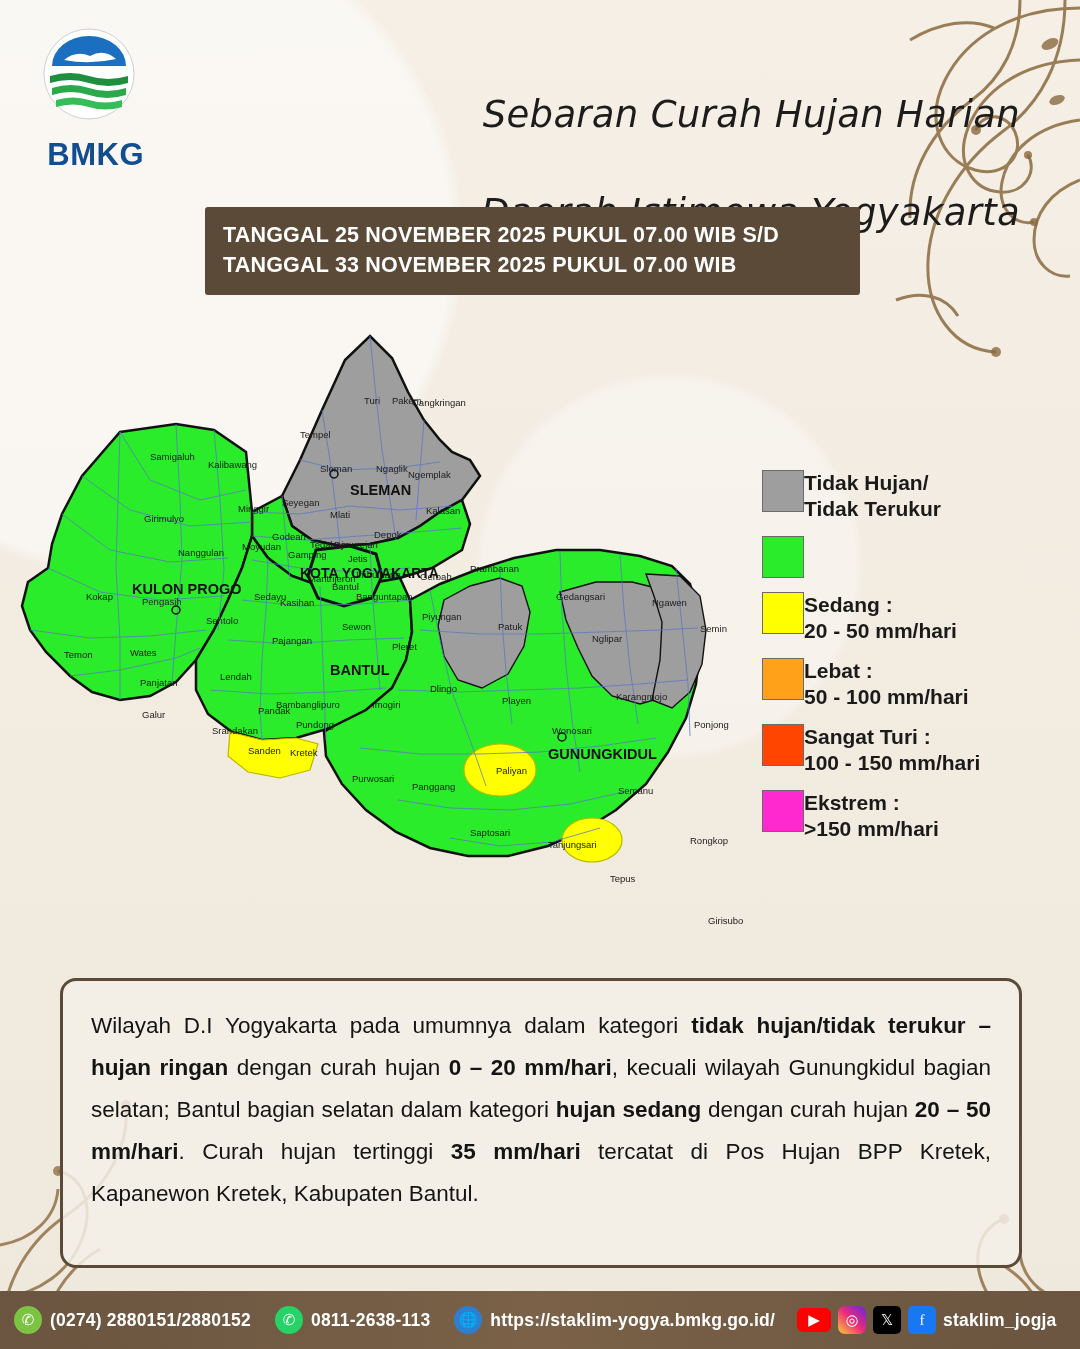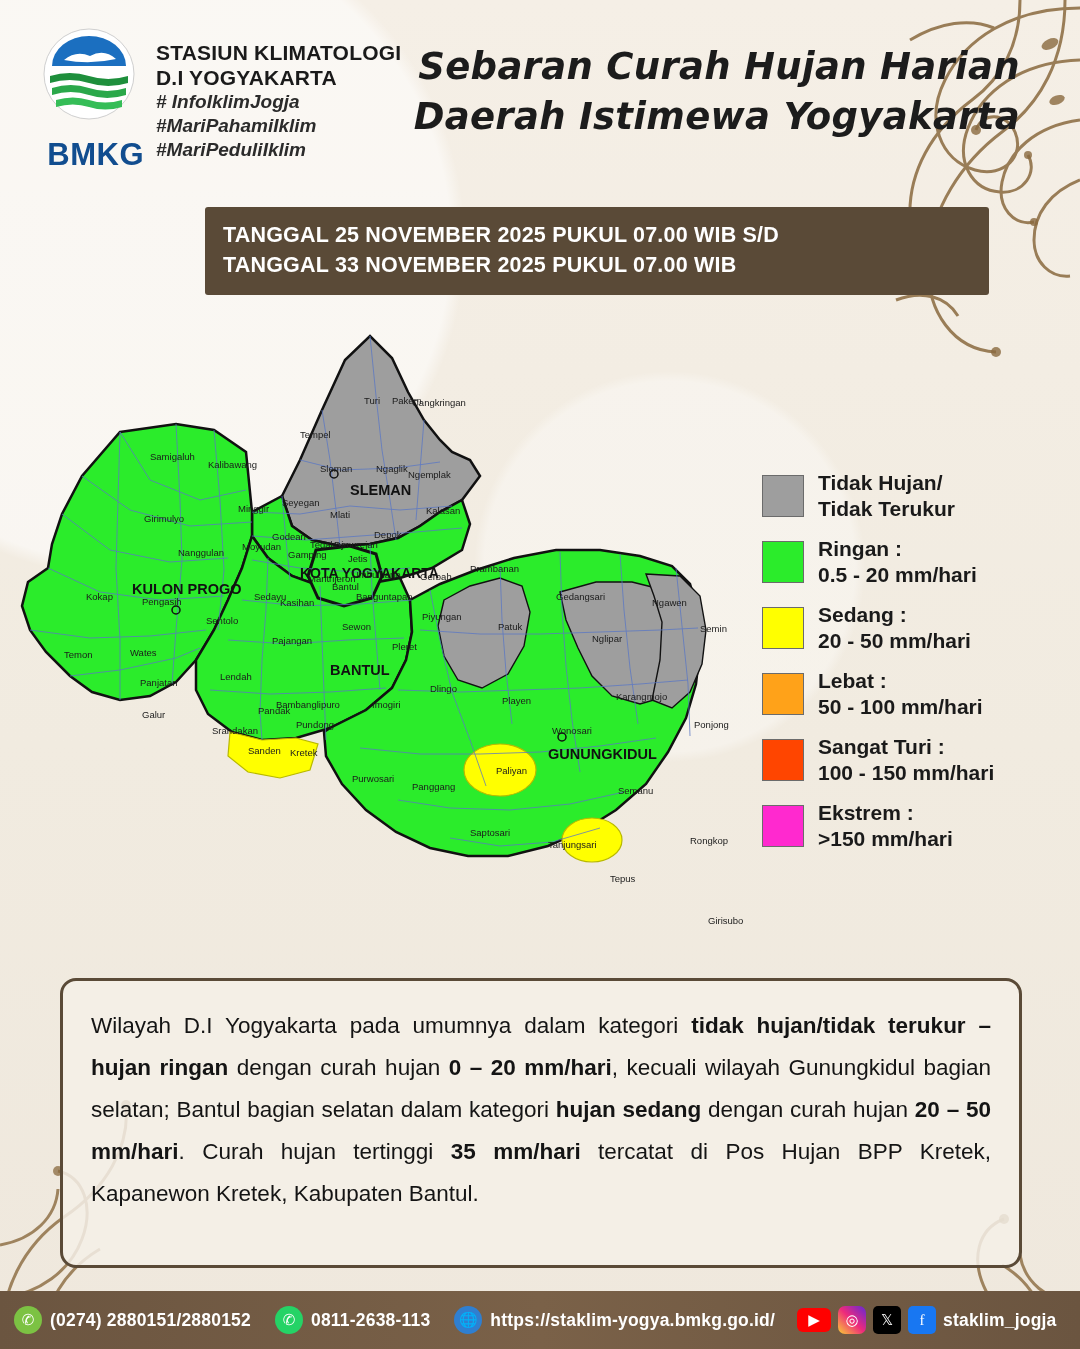--- a/index.html
+++ b/index.html
@@ -44,47 +44,48 @@
     font-weight: bold; font-style: italic; font-size: 19px;
     color: #2b2b2b; line-height: 24px;
   }
 
   .title-wrap {
     position: absolute; right: 60px; top: 42px; text-align: right;
     width: 620px;
   }
   .title-wrap .t1, .title-wrap .t2 {
     font-family: "DejaVu Sans", sans-serif;
-    font-weight: bold; font-style: italic;
+    font-weight: normal; font-style: italic;
     font-size: 37px; color: #1c1c1c; line-height: 50px;
     letter-spacing: 0.3px;
+    margin-top: 48px;
   }
 
   .date-banner {
     position: absolute; left: 205px; top: 207px;
-    width: 784px; padding: 13px 18px 15px 18px;
+    width: 655px; padding: 13px 18px 15px 18px;
     background: #5a4a37; border-radius: 3px;
   }
   .date-banner div {
     color: #fff; font-weight: bold; font-size: 21.5px; line-height: 30px;
     letter-spacing: 0.2px;
   }
 
   
   .map-area { position: absolute; left: 0; top: 300px; width: 780px; height: 670px; }
   .map-area svg { width: 100%; height: 100%; }
   .city-label {
     font-family: "Liberation Sans", sans-serif;
     font-weight: bold; fill: #111;
   }
   .kap-label { font-size: 9.5px; fill: #1b1b1b; font-family: "Liberation Sans", sans-serif; }
 
   
   .legend { position: absolute; right: 28px; top: 470px; width: 290px; }
-  .legend-row { display: flex; align-items: center; gap: 14px; margin-bottom: 14px; }
+  .legend-row { display: flex; align-items: flex-start; margin-bottom: 14px; }
   .legend-swatch { width: 42px; height: 42px; border: 1px solid #6b6b6b; flex: 0 0 auto; }
   .legend-text { font-size: 21px; font-weight: bold; color: #1a1a1a; line-height: 26px; }
 
   
   .narrative {
     position: absolute; left: 60px; top: 978px; width: 962px; height: 290px;
     border: 3px solid #5a4a37; border-radius: 16px;
     background: rgba(245,240,231,0.85);
     padding: 24px 28px;
   }
@@ -164,27 +165,20 @@
   <div class="bmkg-logo">
     <svg width="110" height="105" viewBox="0 0 110 105">
       <circle cx="55" cy="48" r="45" fill="#ffffff" stroke="#cfcfcf" stroke-width="1"></circle>
       <path d="M18,40 a37,30 0 0 1 74,0 z" fill="#1b6fc0"></path>
       <path d="M30,34 q12,-10 26,-4 q14,-8 26,3 q-26,6 -52,1 z" fill="#ffffff"></path>
       <path d="M16,50 q20,-6 39,0 q19,6 39,0 l0,7 q-20,6 -39,0 q-19,-6 -39,0 z" fill="#1e8f3c"></path>
       <path d="M18,62 q19,-6 37,0 q18,6 37,0 l0,7 q-19,6 -37,0 q-18,-6 -37,0 z" fill="#2aa84a"></path>
       <path d="M22,74 q17,-5 33,0 q16,5 33,0 l0,7 q-17,5 -33,0 q-16,-5 -33,0 z" fill="#35bd57"></path>
     </svg>
     <div class="bmkg-text">BMKG</div>
-  </div>
-  <div class="org-lines">
-    <div class="l1">STASIUN KLIMATOLOGI</div>
-    <div class="l2">D.I YOGYAKARTA</div>
-    <div class="tag"># InfoIklimJogja</div>
-    <div class="tag">#MariPahamiIklim</div>
-    <div class="tag">#MariPeduliIklim</div>
   </div>
 </div>
 
 <div class="title-wrap">
   <div class="t1">Sebaran Curah Hujan Harian</div>
   <div class="t2">Daerah Istimewa Yogyakarta</div>
 </div>
 
 <div class="date-banner">
   <div>TANGGAL 25 NOVEMBER 2025 PUKUL 07.00 WIB S/D</div>
@@ -349,24 +343,20 @@
 <div class="legend">
   <div class="legend-row">
     <div class="legend-swatch" style="background:#9e9e9e"></div>
     <div class="legend-text">
       <div>Tidak Hujan/</div>
       <div>Tidak Terukur</div>
     </div>
   </div>
   <div class="legend-row">
     <div class="legend-swatch" style="background:#2bec2b"></div>
-    <div class="legend-text">
-      <div>Ringan :</div>
-      <div>0.5 - 20 mm/hari</div>
-    </div>
   </div>
   <div class="legend-row">
     <div class="legend-swatch" style="background:#ffff00"></div>
     <div class="legend-text">
       <div>Sedang :</div>
       <div>20 - 50 mm/hari</div>
     </div>
   </div>
   <div class="legend-row">
     <div class="legend-swatch" style="background:#ffa219"></div>

